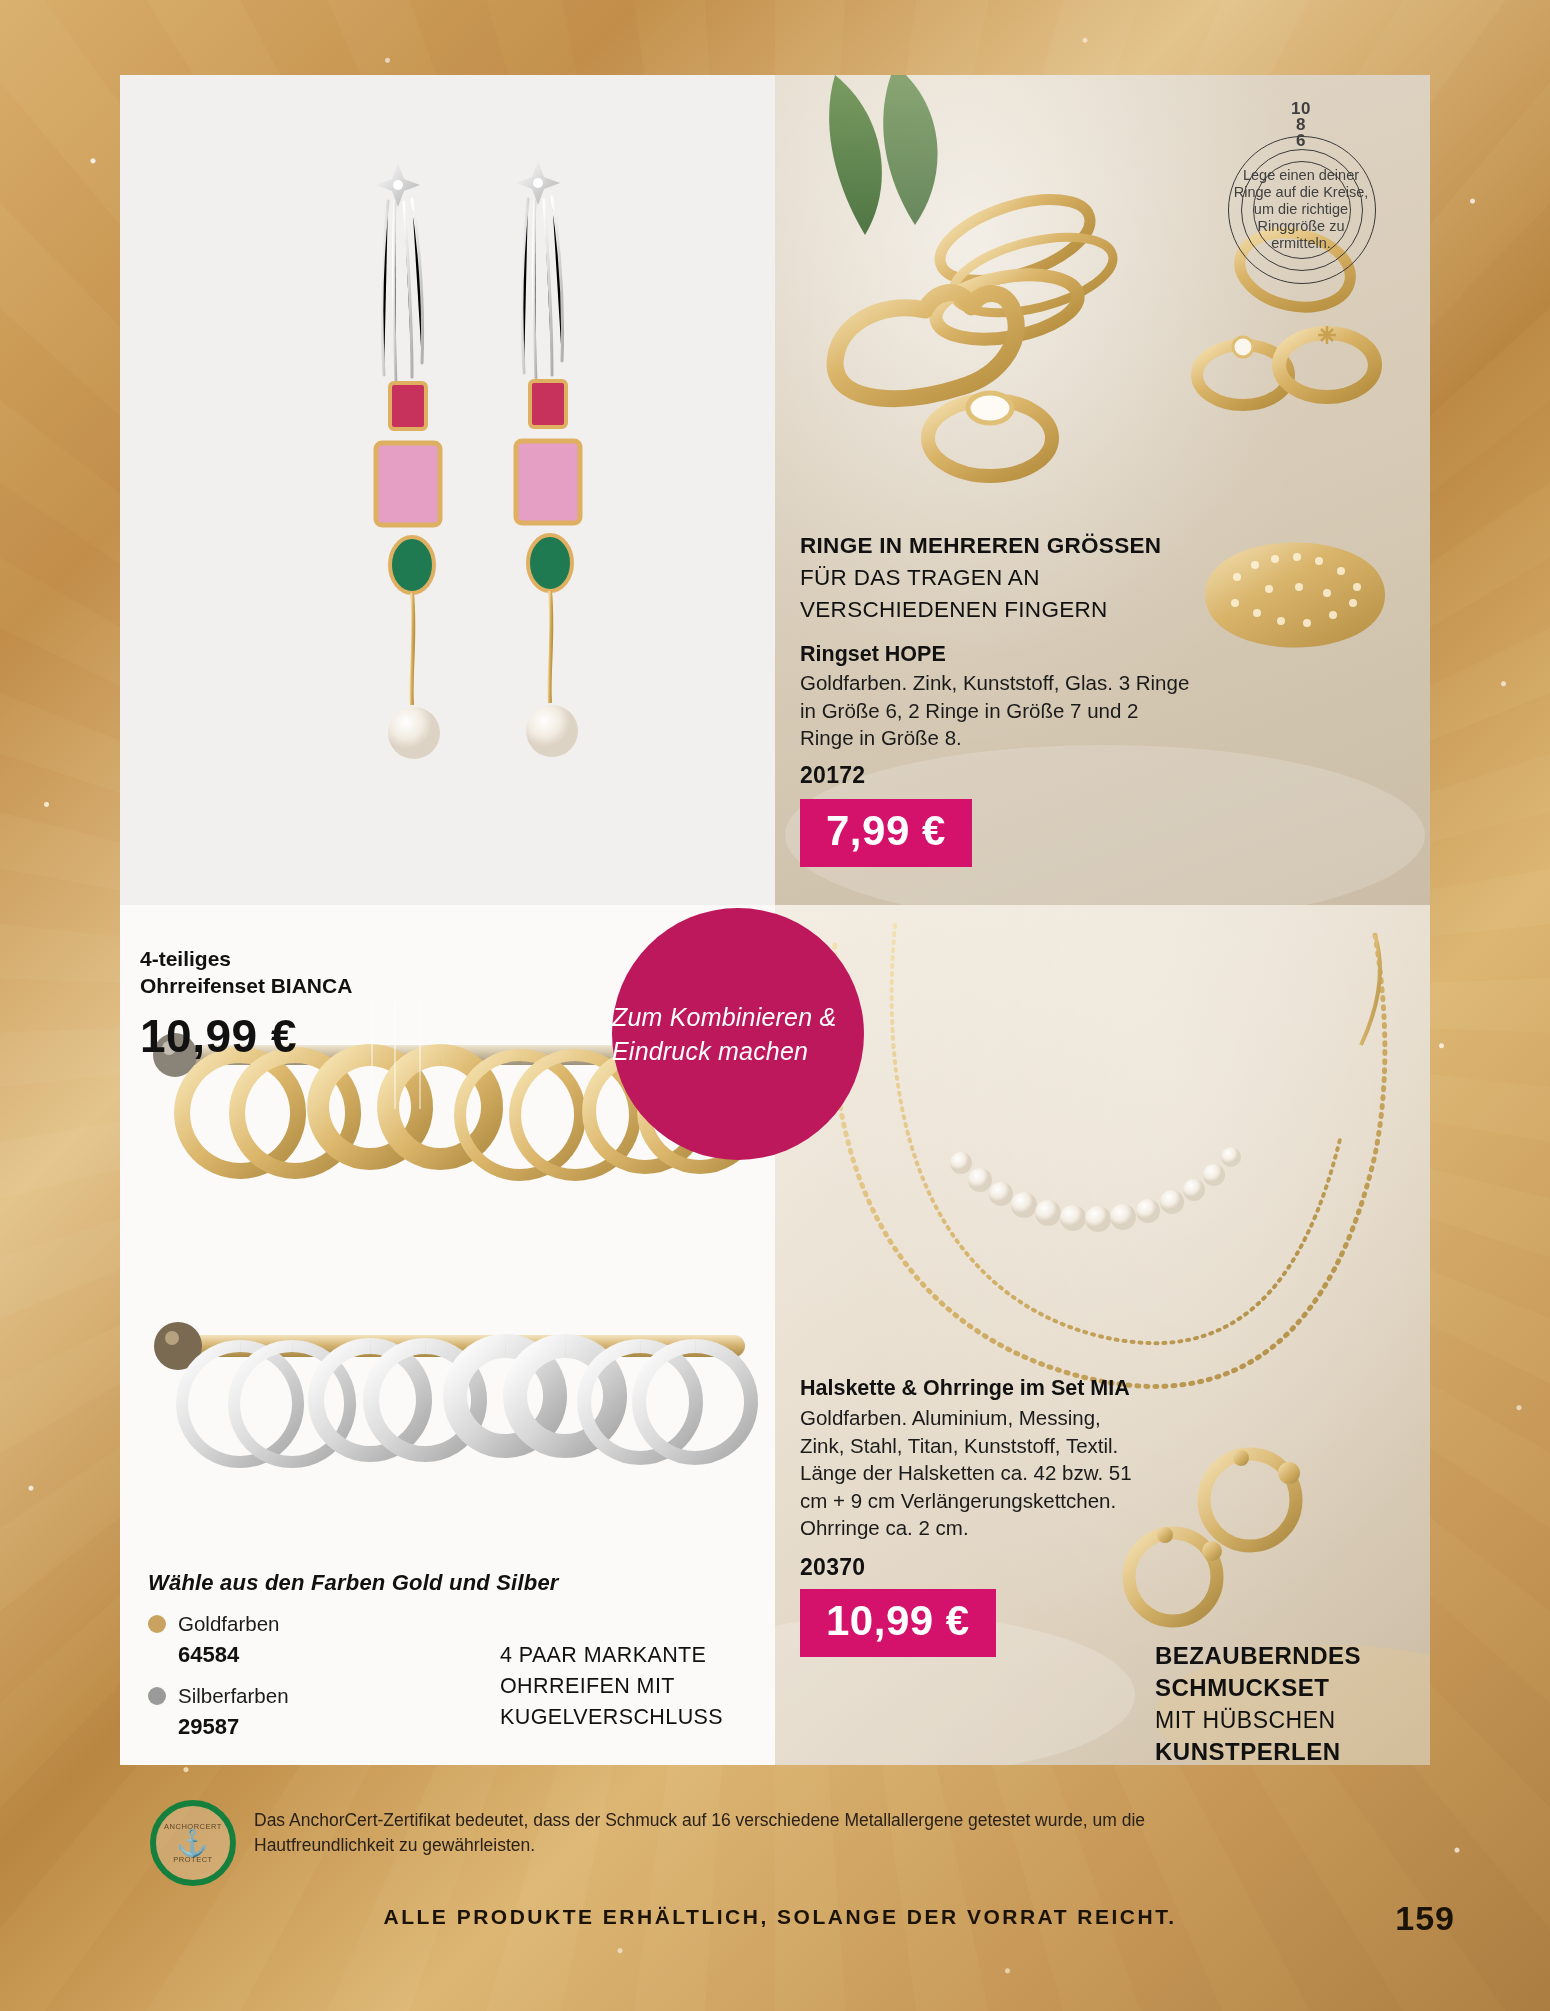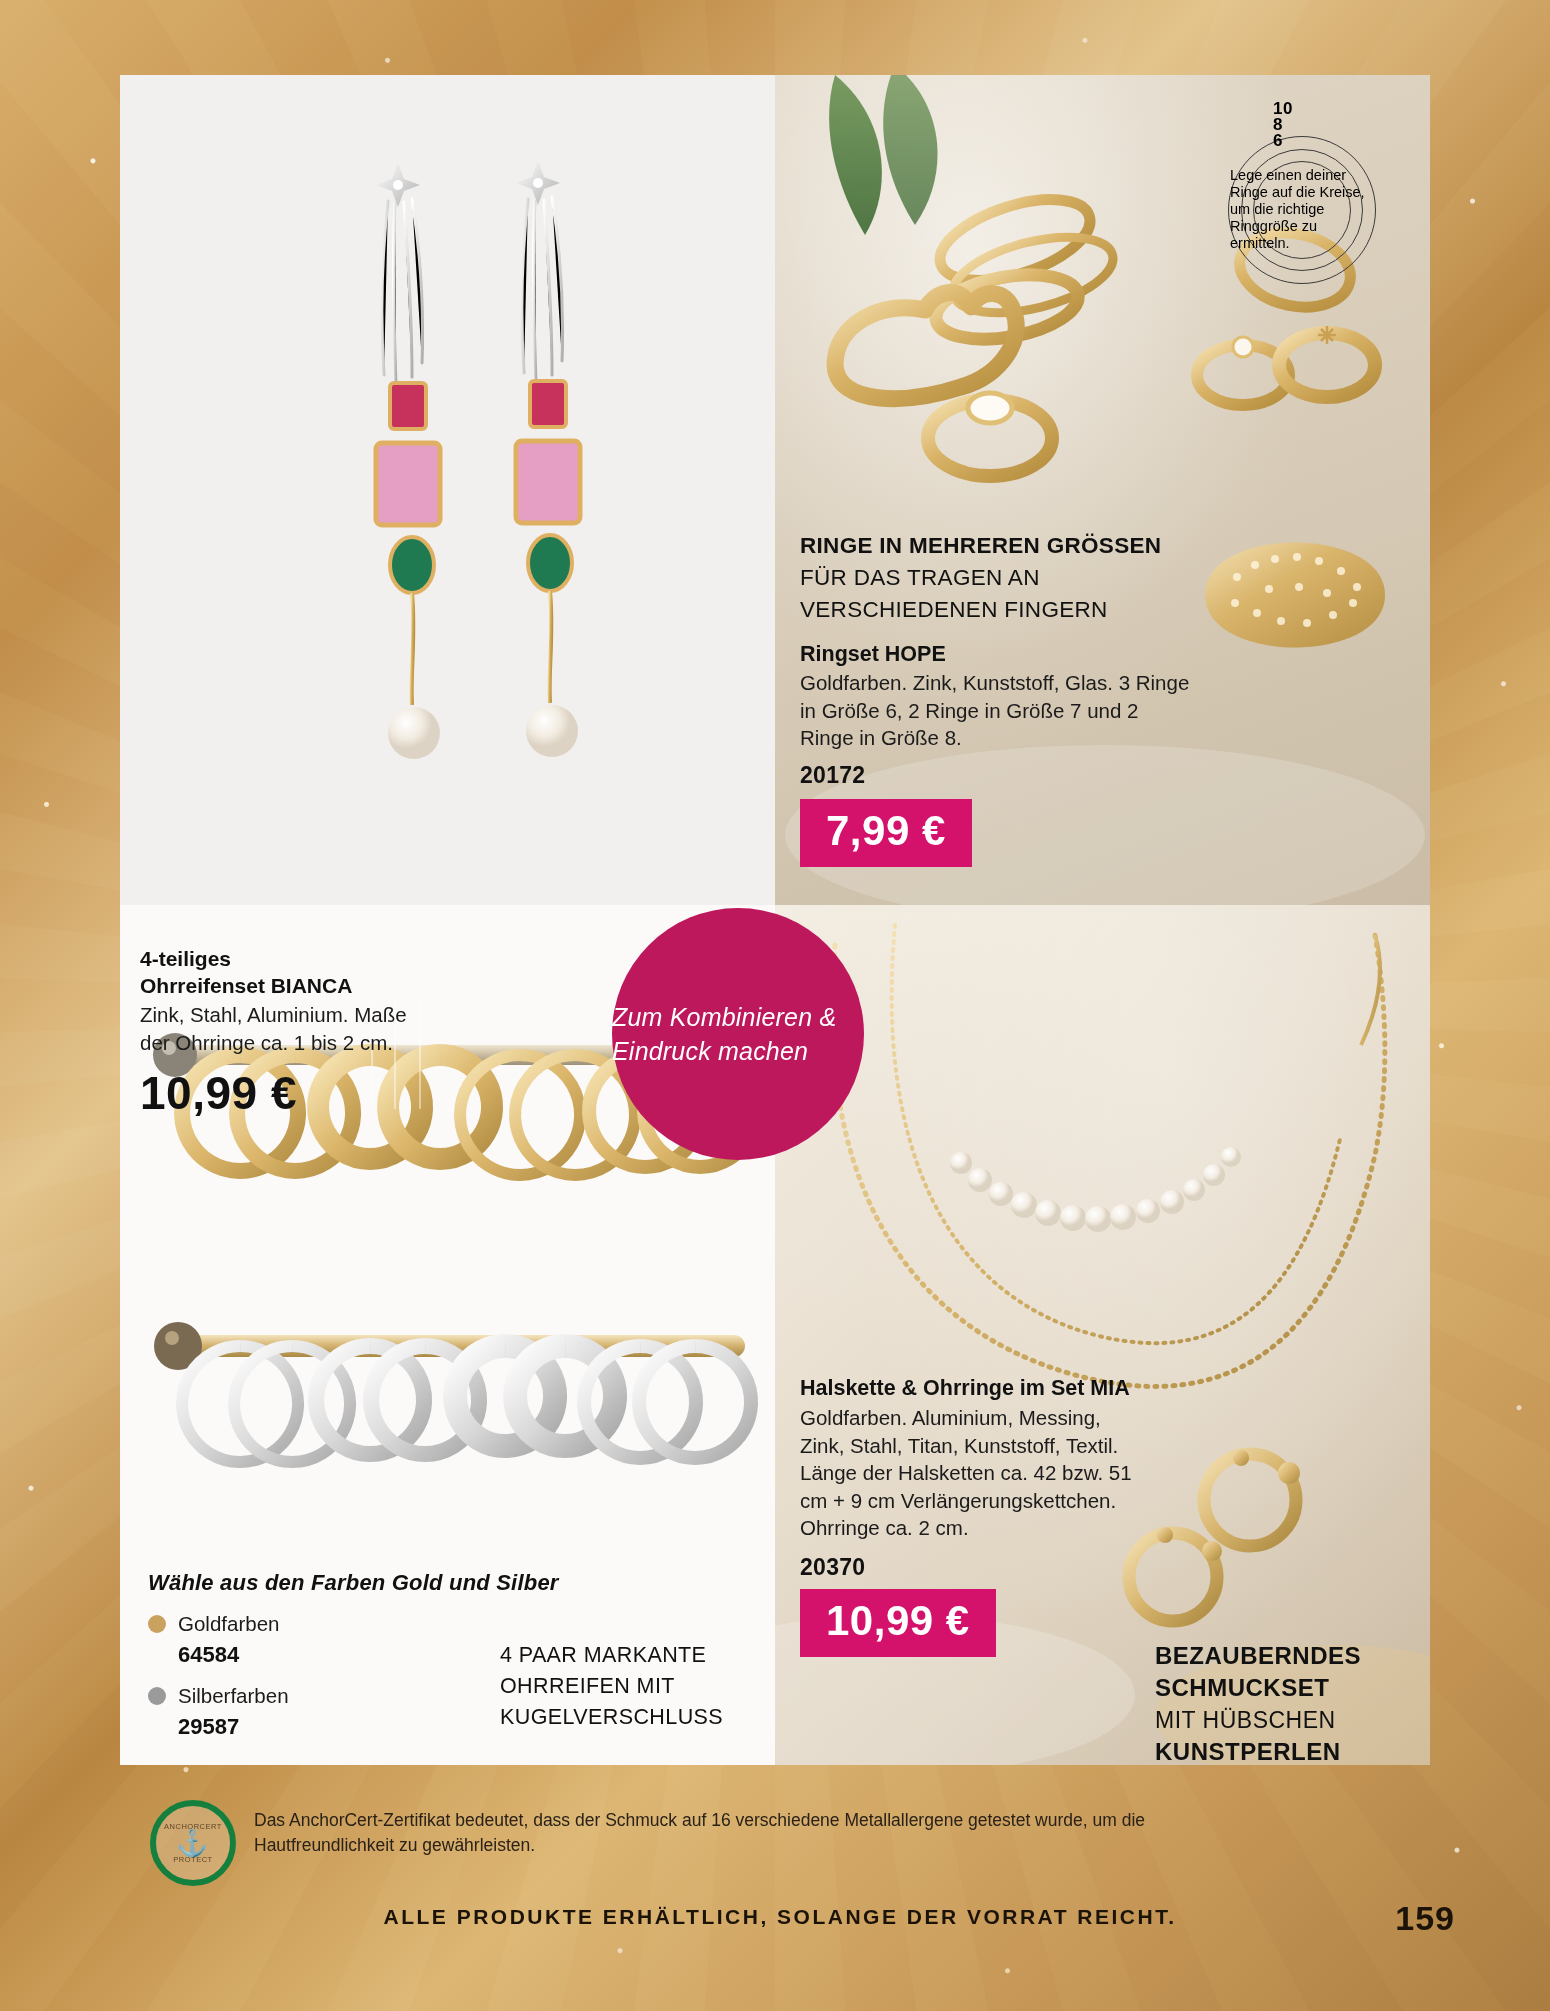--- a/index.html
+++ b/index.html
@@ -119,22 +119,22 @@
 
   
   #combo-badge{
     position:absolute;left:612px;top:908px;width:252px;height:252px;border-radius:50%;
     background:#be185d;color:#fff;display:flex;align-items:center;justify-content:center;text-align:left;
   }
   #combo-badge span{font-size:25px;font-style:italic;line-height:34px;letter-spacing:.2px;}
 
   
   #ringsize{
-    position:absolute;left:1205px;top:95px;width:190px;height:200px;color:#000000;
-    font-size:14.5px;line-height:17px;
+    position:absolute;left:1205px;top:95px;width:190px;height:200px;color:#404040;
+    text-align:center;font-size:14.5px;line-height:17px;
   }
   #ringsize .c{position:absolute;border:1.6px solid #3a3a3a;border-radius:50%;}
   #ringsize .c1{width:96px;height:96px;left:48px;top:66px;}
   #ringsize .c2{width:120px;height:120px;left:36px;top:54px;}
   #ringsize .c3{width:146px;height:146px;left:23px;top:41px;}
   #ringsize .nums{position:absolute;left:68px;top:6px;width:56px;font-size:17px;font-weight:bold;letter-spacing:.5px;}
   #ringsize .nums div{line-height:16px;}
   #ringsize .txt{position:absolute;left:25px;top:72px;width:142px;}
 
   
@@ -412,21 +412,20 @@
           <path d="M520,441 a56,56 0 1,0 0.1,0"></path>
           <path d="M575,441 a56,56 0 1,0 0.1,0"></path>
         </g>
       </g>
     </svg>
   </div>
 
   <div id="bianca-block">
     <div class="nm">4-teiliges</div>
     <div class="nm">Ohrreifenset BIANCA</div>
-    <div class="bd">Zink, Stahl, Aluminium. Maße der Ohrringe ca. 1 bis 2 cm.</div>
     <div class="price-plain">10,99 €</div>
   </div>
 
   <div id="colour-choice">
     <div class="headline">Wähle aus den Farben Gold und Silber</div>
 
     <div class="swatch-row">
       <span class="swatch" style="background:#c9a25f"></span>
       <span class="swatch-lbl">Goldfarben</span>
     </div>

